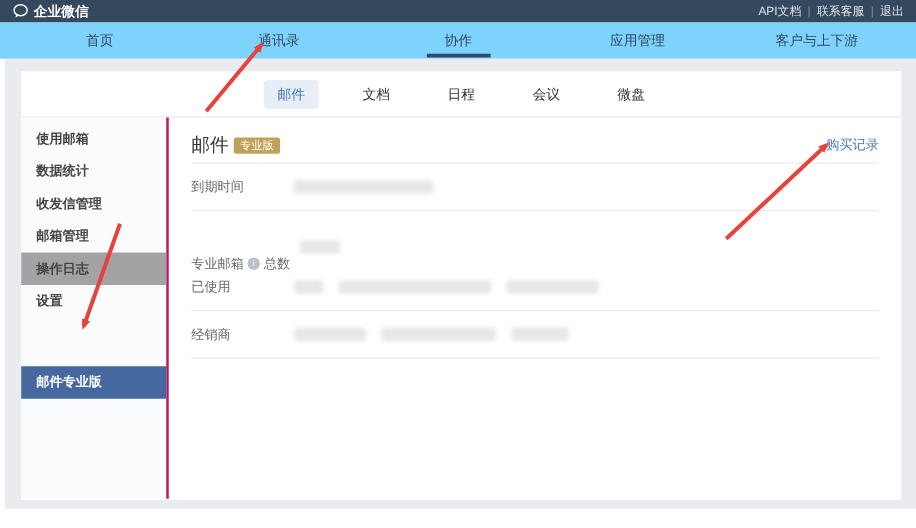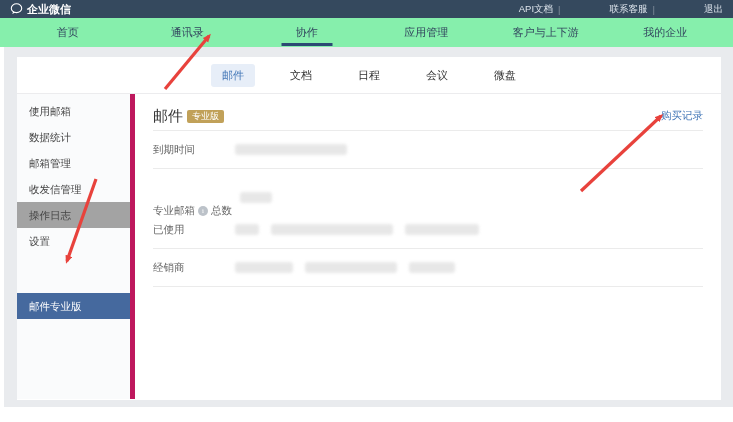--- a/index.html
+++ b/index.html
@@ -7,46 +7,46 @@
     font-family:"Liberation Sans","DejaVu Sans",sans-serif; }
   .screen { position:relative; width:733px; height:354px; background:#fff; }
 
   
   .topbar { position:absolute; left:0; top:0; width:733px; height:18px;
     background:var(--topbar-bg,#35495e); color:#fff; display:flex;
     align-items:center; justify-content:space-between; padding:0 10px; }
   .logo { display:flex; align-items:center; gap:4px; font-size:11px; font-weight:600; cursor:pointer; }
   .logo svg { display:block; }
   .top-links { display:flex; align-items:center; font-size:9.5px; color:#dde4ec; }
-  .top-links .lnk { cursor:pointer;margin-left:44px; }
+  .top-links .lnk { cursor:pointer; }
   .top-links .sep { margin:0 5px; color:rgba(255,255,255,.35); }
 
   
   .mainnav { position:absolute; left:0; top:18px; width:733px; height:29px;
-    background:#86efac; display:flex; padding:0 8px; }
+    background:#7dd3fc; display:flex; padding:0 8px; }
   .nav-item { flex:1; display:flex; align-items:center; justify-content:center;
     font-size:11px; color:var(--nav-text,#33475f); position:relative; cursor:pointer; }
   .nav-item.active::after { content:""; position:absolute; bottom:1px; left:50%;
     transform:translateX(-50%); width:51px; height:3px;
     background:var(--active-underline,#2c4a73); }
 
   
   .page-bg { position:absolute; left:4px; top:47px; width:729px; height:360px;
     background:var(--page-bg,#e9ebee); }
 
   
   .card { position:absolute; left:17px; top:57px; width:704px; height:343px;
     background:#fff; }
   .subtabs { height:37px; display:flex; align-items:center; justify-content:center;
     gap:24px; border-bottom:1px solid #ececee; }
   .subtab { font-size:11px; color:#333; padding:4px 11px; border-radius:3px; cursor:pointer; }
   .subtab.active { background:var(--subtab-selected-bg,#e7eef8); color:var(--accent-blue,#4377b7); }
 
   .cardbody { display:flex; height:305px; }
-  .sidebar { width:118px; background:#fafbfc; border-right:5px solid #be185d; padding-top:4px; }
+  .sidebar { width:118px; background:#fafbfc; border-right:2px solid #be185d; padding-top:4px;font-weight:bold; }
   .side-item { height:26px; line-height:26px; padding-left:12px; font-size:10.5px;
     color:#454545; cursor:pointer; white-space:nowrap; }
   .side-item.hover { background:#a3a3a3; }
   .side-item.selected { background:var(--selected-item-bg,#45699e); color:#fff;margin-top:39px; }
 
   .content { flex:1; padding:0 18px; }
   .content-header { display:flex; align-items:center; height:28px; margin-top:8px; }
   .page-title { font-size:15px; font-weight:400; color:#333; }
   .badge { margin-left:4px; background:var(--badge-bg,#c1a159); color:#fff;
     font-size:9px; padding:2px 5px; border-radius:2px; line-height:1; }
@@ -91,42 +91,41 @@
       <span class="lnk">退出</span>
     </div>
   </header>
 
   <nav class="mainnav">
     <div class="nav-item">首页</div>
     <div class="nav-item">通讯录</div>
     <div class="nav-item active">协作</div>
     <div class="nav-item">应用管理</div>
     <div class="nav-item">客户与上下游</div>
-    <div class="nav-item">我的企业</div>
   </nav>
 
   <div class="page-bg"></div>
 
   <div class="card">
 
     <div class="subtabs">
       <div class="subtab active">邮件</div>
       <div class="subtab">文档</div>
       <div class="subtab">日程</div>
       <div class="subtab">会议</div>
       <div class="subtab">微盘</div>
     </div>
 
     <div class="cardbody">
 
       <aside class="sidebar">
         <div class="side-item">使用邮箱</div>
         <div class="side-item">数据统计</div>
+        <div class="side-item">收发信管理</div>
         <div class="side-item">邮箱管理</div>
-        <div class="side-item">收发信管理</div>
         <div class="side-item hover">操作日志</div>
         <div class="side-item">设置</div>
         <div class="side-item selected">邮件专业版</div>
       </aside>
 
       <main class="content">
 
         <div class="content-header">
           <span class="page-title">邮件</span>
           <span class="badge">专业版</span>

